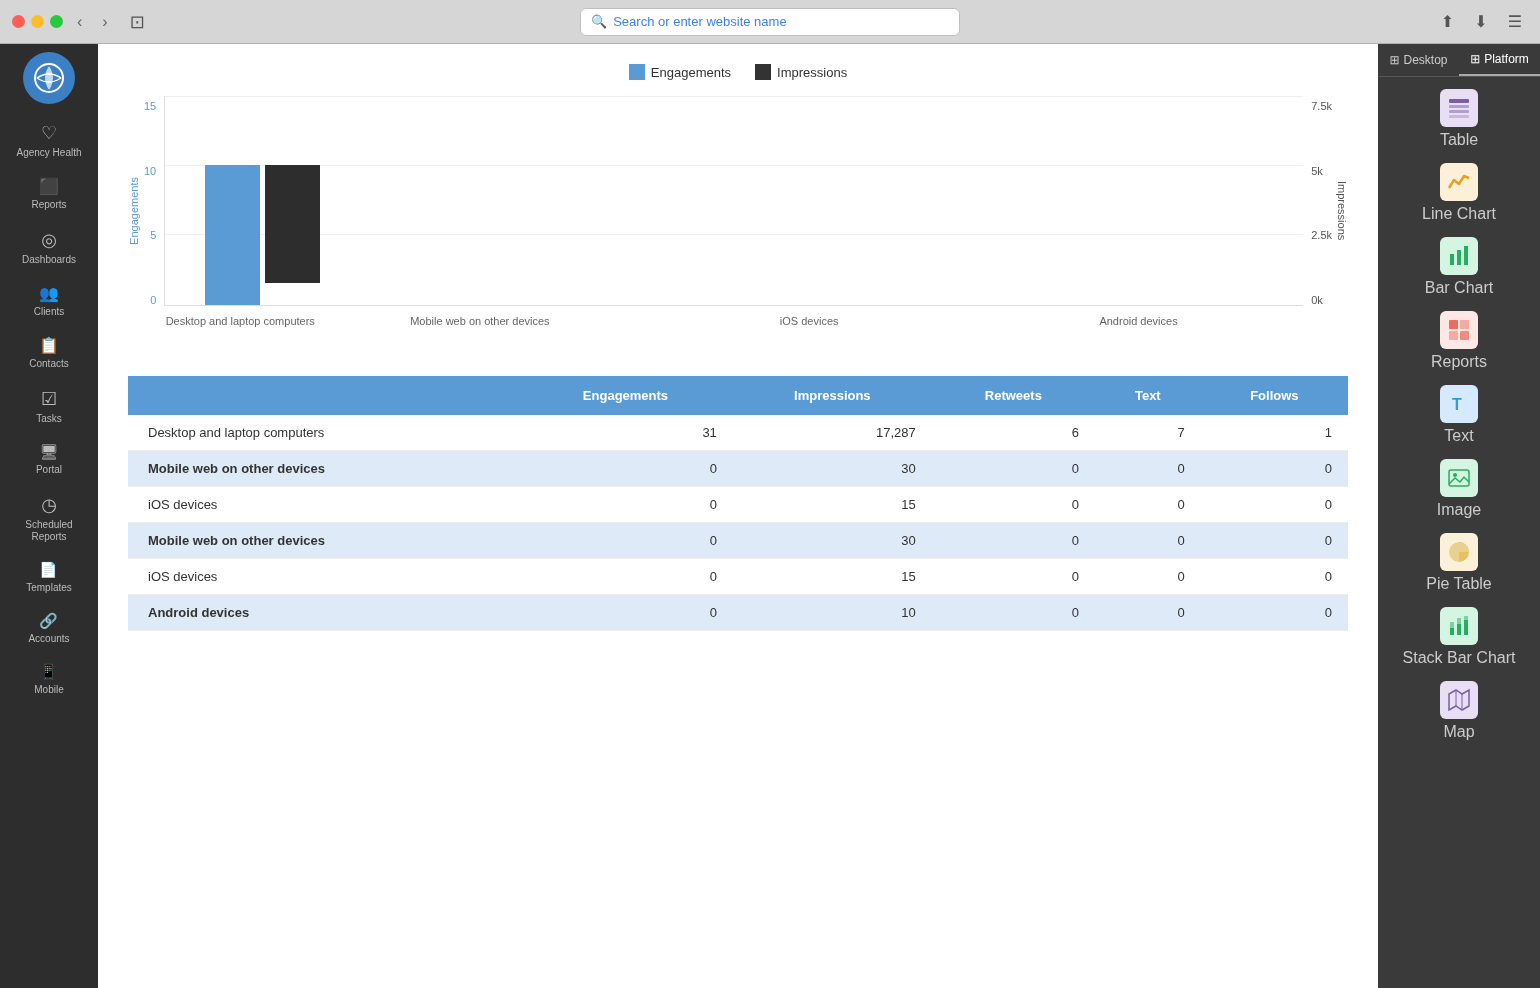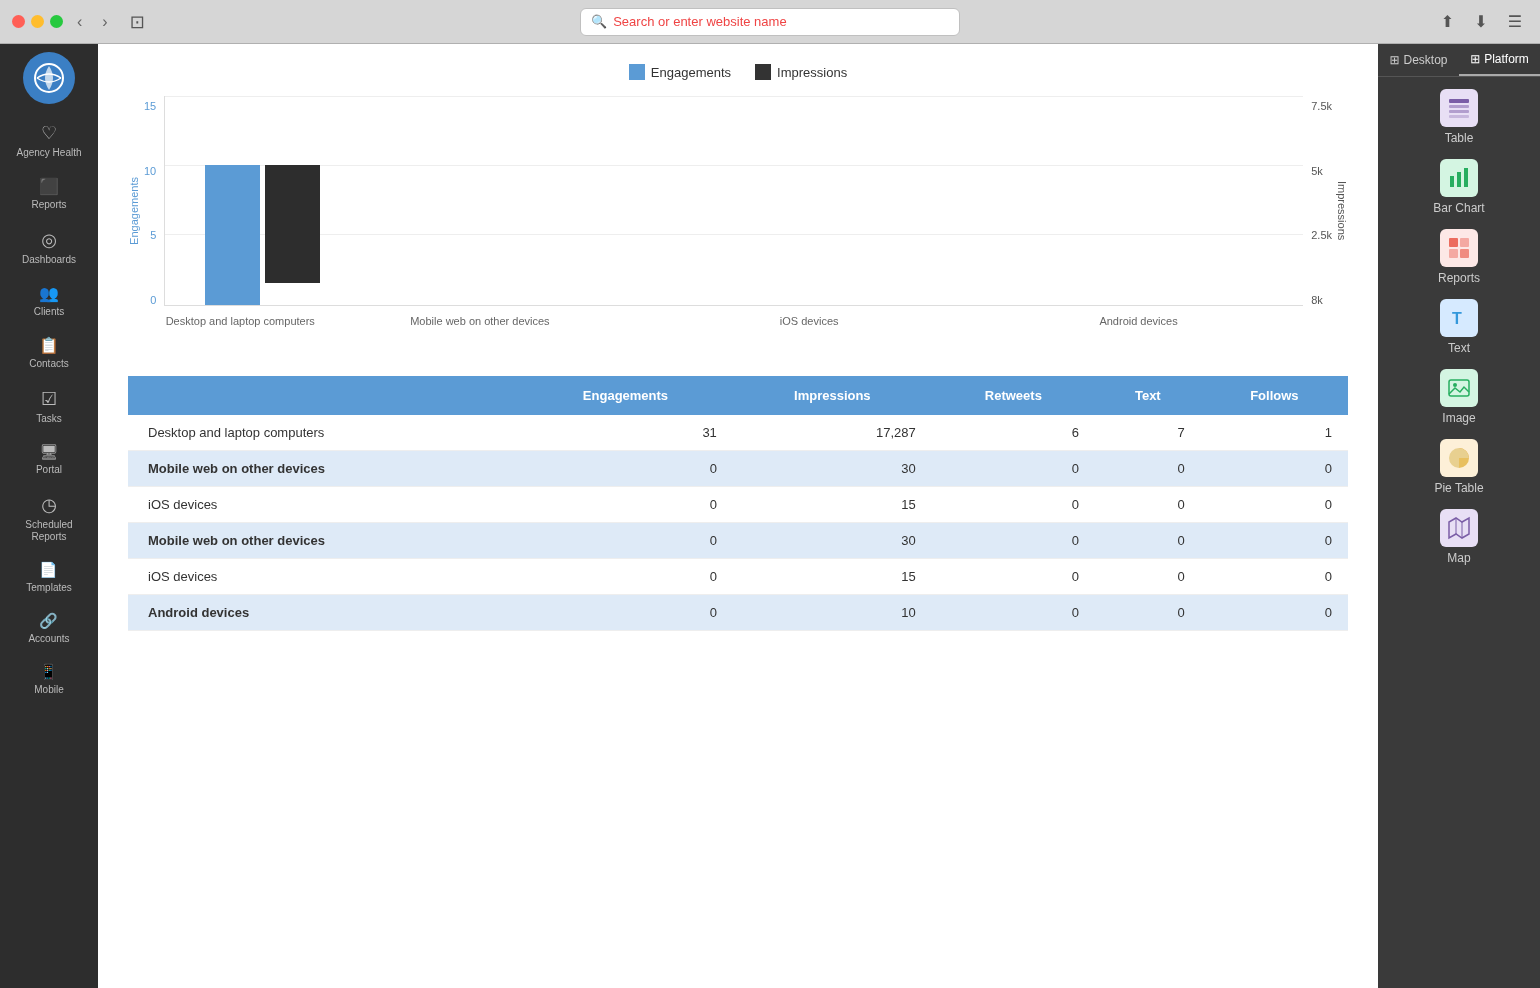--- a/index.html
+++ b/index.html
@@ -31,21 +31,21 @@
     .sidebar-item .label { font-size: 10px; color: #bbb; text-align: center; line-height: 1.2; }
 
     
     .right-panel { width: 162px; background: #3a3a3a; display: flex; flex-direction: column; flex-shrink: 0; }
     .right-panel-header { display: flex; border-bottom: 1px solid #555; }
     .right-panel-tab { flex: 1; padding: 8px 4px; text-align: center; font-size: 12px; color: #ccc; cursor: pointer; display: flex; align-items: center; justify-content: center; gap: 4px; }
     .right-panel-tab.active { color: white; border-bottom: 2px solid #aaa; }
     .widget-grid { display: flex; flex-direction: column; padding: 8px; gap: 6px; overflow-y: auto; }
     .widget-item { display: flex; flex-direction: column; align-items: center; gap: 4px; cursor: pointer; padding: 4px; border-radius: 4px; }
     .widget-icon { width: 38px; height: 38px; border-radius: 6px; display: flex; align-items: center; justify-content: center; }
-    .widget-label { font-size: 12px; color: #ccc; text-align: center; }
+    .widget-label { font-size: 16px; color: #ccc; text-align: center; }
 
     
     .main-content { flex: 1; background: white; overflow-y: auto; padding: 20px 30px; }
     .page-title { font-size: 26px; font-weight: bold; text-align: center; color: #222; margin-bottom: 20px; }
 
     
     .chart-section { margin-bottom: 30px; }
     .chart-legend { display: flex; justify-content: center; gap: 24px; margin-bottom: 16px; }
     .legend-item { display: flex; align-items: center; gap: 6px; font-size: 13px; color: #333; }
     .legend-color { width: 16px; height: 16px; }
@@ -72,21 +72,21 @@
   <div class="traffic-lights">
     <div class="traffic-light tl-red"></div>
     <div class="traffic-light tl-yellow"></div>
     <div class="traffic-light tl-green"></div>
   </div>
   <button class="nav-btn">‹</button>
   <button class="nav-btn">›</button>
   <button class="sidebar-toggle">⊡</button>
   <div class="address-bar" style="position:absolute;left:50%;transform:translateX(-50%);width:380px;">
     <span style="color:#999;font-size:13px;">🔍</span>
-    <span style="color:#ef4444;font-size:13px;">Search or enter website name</span>
+    <span style="color:#3b82f6;font-size:13px;">Search or enter website name</span>
   </div>
   <div class="address-bar-right" style="margin-left:auto;">
     <button class="chrome-btn">⬆</button>
     <button class="chrome-btn">⬇</button>
     <button class="chrome-btn">☰</button>
   </div>
 </div>
 
 <div class="app-container">
 
@@ -196,21 +196,21 @@
               <div style="flex:1;text-align:center;">iOS devices</div>
               <div style="flex:1;text-align:center;">Android devices</div>
             </div>
           </div>
         </div>
 
         <div class="y-axis-right">
           <span>7.5k</span>
           <span>5k</span>
           <span>2.5k</span>
-          <span>8k</span>
+          <span>0k</span>
         </div>
 
         <div style="display:flex;align-items:center;">
           <div class="y-axis-label-right">Impressions</div>
         </div>
       </div>
     </div>
 
     <div style="margin-top:50px;">
       <table class="data-table">
@@ -296,20 +296,28 @@
           <svg width="24" height="24" viewBox="0 0 24 24">
               <rect x="2" y="3" width="20" height="4" rx="1" fill="#7b5ea7"></rect>
               <rect x="2" y="9" width="20" height="3" rx="1" fill="#7b5ea7" opacity="0.5"></rect>
               <rect x="2" y="14" width="20" height="3" rx="1" fill="#7b5ea7" opacity="0.5"></rect>
               <rect x="2" y="19" width="20" height="3" rx="1" fill="#7b5ea7" opacity="0.3"></rect>
             </svg>
         </div>
         <span class="widget-label">Table</span>
       </div>
 
+      <div class="widget-item">
+        <div class="widget-icon" style="background:#fdf0d8;">
+          <svg width="24" height="24" viewBox="0 0 24 24">
+              <polyline points="2,18 7,10 12,14 17,6 22,8" stroke="#e8a020" stroke-width="2.5" fill="none" stroke-linejoin="round"></polyline>
+            </svg>
+        </div>
+        <span class="widget-label">Line Chart</span>
+      </div>
 
       <div class="widget-item">
         <div class="widget-icon" style="background:#d4f5e2;">
           <svg width="24" height="24" viewBox="0 0 24 24">
               <rect x="3" y="10" width="4" height="11" fill="#27ae60"></rect>
               <rect x="10" y="6" width="4" height="15" fill="#27ae60"></rect>
               <rect x="17" y="2" width="4" height="19" fill="#27ae60"></rect>
             </svg>
         </div>
         <span class="widget-label">Bar Chart</span>
@@ -351,20 +359,33 @@
         <div class="widget-icon" style="background:#fdf0d8;">
           <svg width="24" height="24" viewBox="0 0 24 24">
             <path d="M12 12 L12 2 A10 10 0 0 1 22 12 Z" fill="#e8a020"></path>
             <path d="M12 12 L22 12 A10 10 0 0 1 12 22 Z" fill="#e8c060"></path>
             <path d="M12 12 L12 22 A10 10 0 1 1 22 12 Z" fill="#e8d090"></path>
           </svg>
         </div>
         <span class="widget-label">Pie Table</span>
       </div>
 
+      <div class="widget-item">
+        <div class="widget-icon" style="background:#d4f5e2;">
+          <svg width="24" height="24" viewBox="0 0 24 24">
+              <rect x="3" y="14" width="4" height="7" fill="#27ae60"></rect>
+              <rect x="3" y="8" width="4" height="6" fill="#27ae60" opacity="0.5"></rect>
+              <rect x="10" y="10" width="4" height="11" fill="#27ae60"></rect>
+              <rect x="10" y="4" width="4" height="6" fill="#27ae60" opacity="0.5"></rect>
+              <rect x="17" y="6" width="4" height="15" fill="#27ae60"></rect>
+              <rect x="17" y="2" width="4" height="4" fill="#27ae60" opacity="0.5"></rect>
+            </svg>
+        </div>
+        <span class="widget-label">Stack Bar Chart</span>
+      </div>
 
       <div class="widget-item">
         <div class="widget-icon" style="background:#e8dff5;">
           <svg width="24" height="24" viewBox="0 0 24 24">
               <path d="M9 2L2 6v16l7-4 6 4 7-4V2l-7 4-6-4z" stroke="#7b5ea7" stroke-width="1.5" fill="none"></path>
               <line x1="9" y1="2" x2="9" y2="18" stroke="#7b5ea7" stroke-width="1"></line>
               <line x1="15" y1="6" x2="15" y2="22" stroke="#7b5ea7" stroke-width="1"></line>
             </svg>
         </div>
         <span class="widget-label">Map</span>

